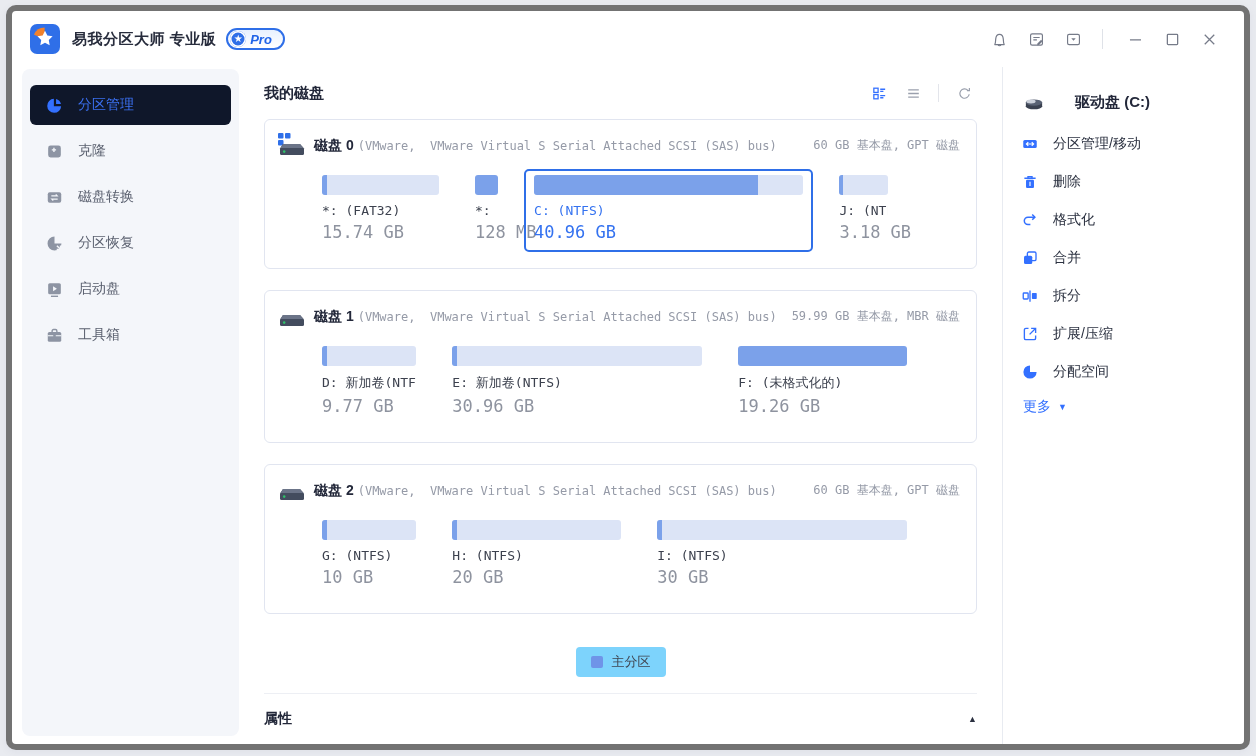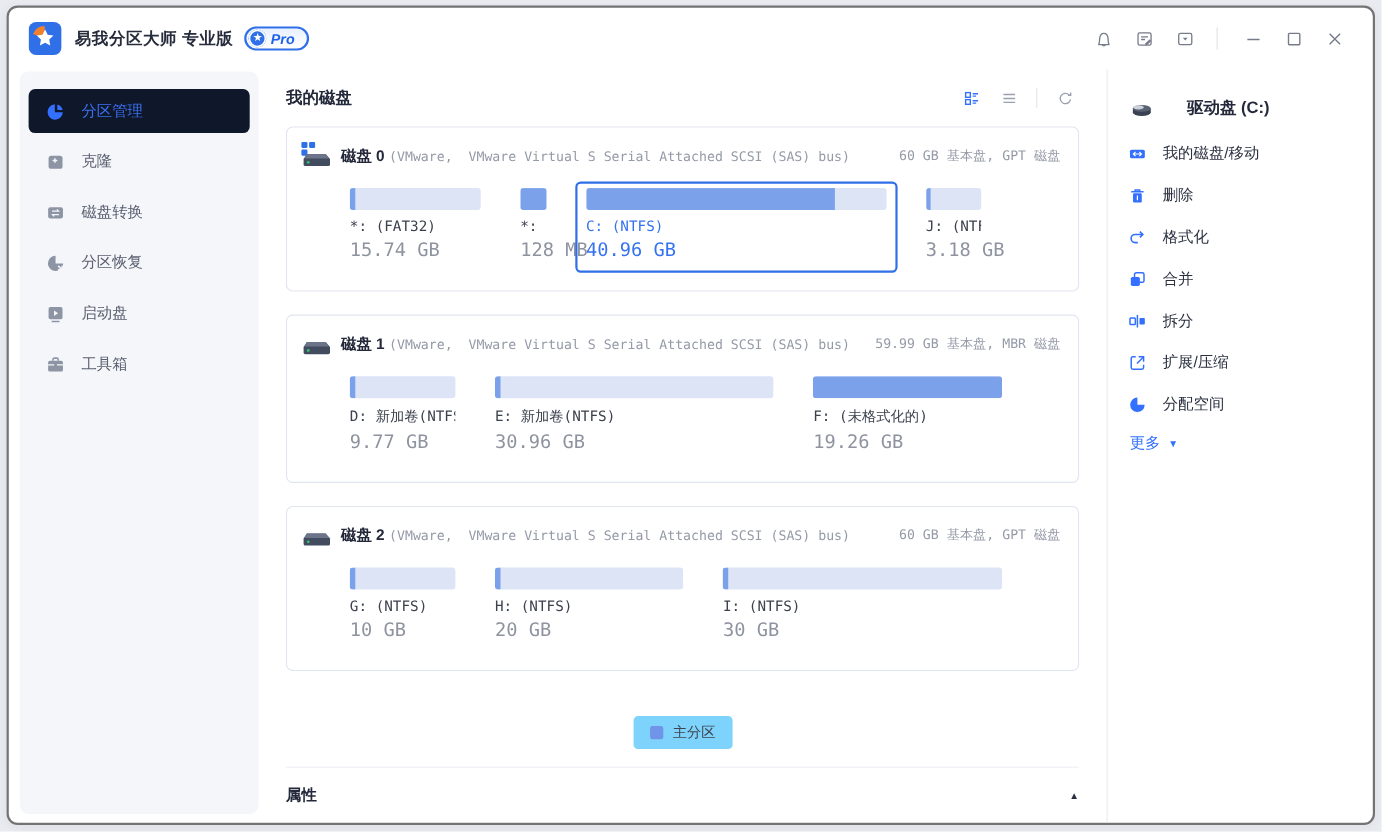--- a/index.html
+++ b/index.html
@@ -3,21 +3,21 @@
 <meta charset="utf-8">
 <style>
   html,body{margin:0;padding:0;}
   body{
     width:1256px;height:756px;position:relative;overflow:hidden;
     background:#e9ebf0;font-family:"Liberation Sans",sans-serif;
     -webkit-font-smoothing:antialiased;
   }
   .window{
     position:absolute;left:6px;top:5px;right:6px;bottom:6px;
-    background:#fff;border:2px solid #737373;border-radius:10px;
+    background:#fff;border:6px solid #737373;border-radius:10px;
     display:flex;flex-direction:column;overflow:hidden;
     box-shadow:0 2px 10px rgba(30,40,70,.05);
   }
   
   .titlebar{height:56px;flex:0 0 auto;display:flex;align-items:center;padding:0 20px 0 18px;}
   .logo{width:30px;height:30px;margin-right:12px;flex:0 0 auto;}
   .logo svg{display:block;width:100%;height:100%;}
   .app-title{font-size:15px;font-weight:bold;color:#272c3c;letter-spacing:.5px;}
   .pro-badge{margin-left:10px;display:inline-flex;align-items:center;gap:4px;
     border:2px solid #2f6fe8;border-radius:13px;padding:1px 9px 1px 2px;
@@ -383,21 +383,21 @@
         <span>驱动盘 (C:)</span>
       </div>
       <div id="action-list">
           <div class="action">
             <span class="action-ic">
               <svg viewBox="0 0 24 24">
                 <rect x="3" y="6.8" width="18" height="10.4" rx="2" fill="currentColor"></rect>
                 <path d="M7 12h10M9.7 9.4 7.1 12l2.6 2.6M14.3 9.4 16.9 12l-2.6 2.6" stroke="#fff" stroke-width="1.5" fill="none"></path>
               </svg>
             </span>
-            <span>我的磁盘/移动</span>
+            <span>分区管理/移动</span>
           </div>
           <div class="action">
             <span class="action-ic">
               <svg viewBox="0 0 24 24">
                 <path d="M4.5 7h15" stroke="currentColor" stroke-width="1.8"></path>
                 <path d="M9.3 6.8V5h5.4v1.8" fill="none" stroke="currentColor" stroke-width="1.8"></path>
                 <rect x="6.7" y="9" width="10.6" height="11" rx="1.5" fill="currentColor"></rect>
                 <path d="M12 11.6v5.8" stroke="#fff" stroke-width="1.5"></path>
               </svg>
             </span>

